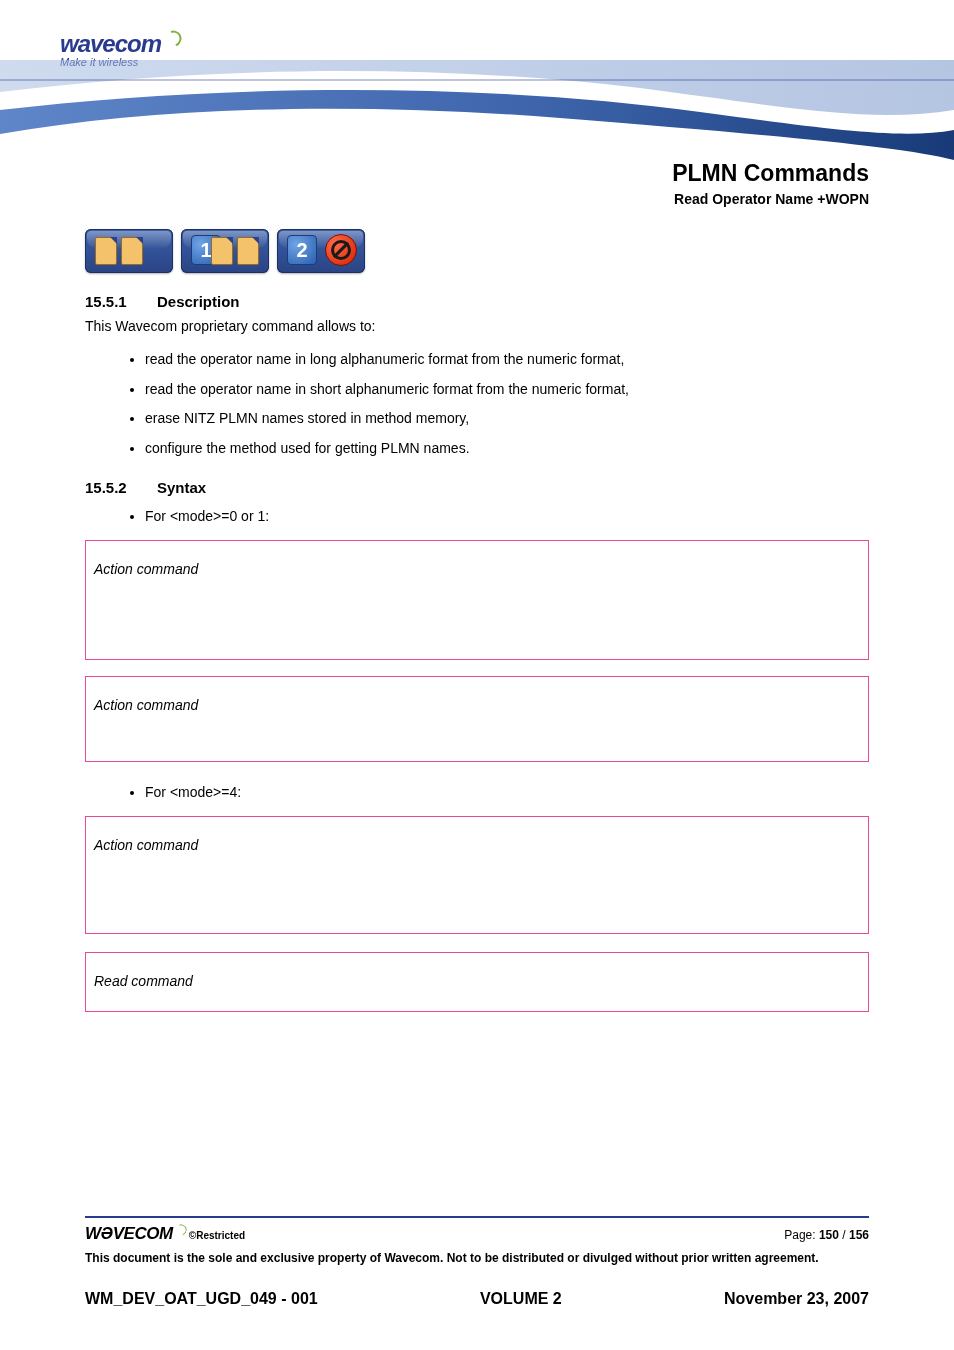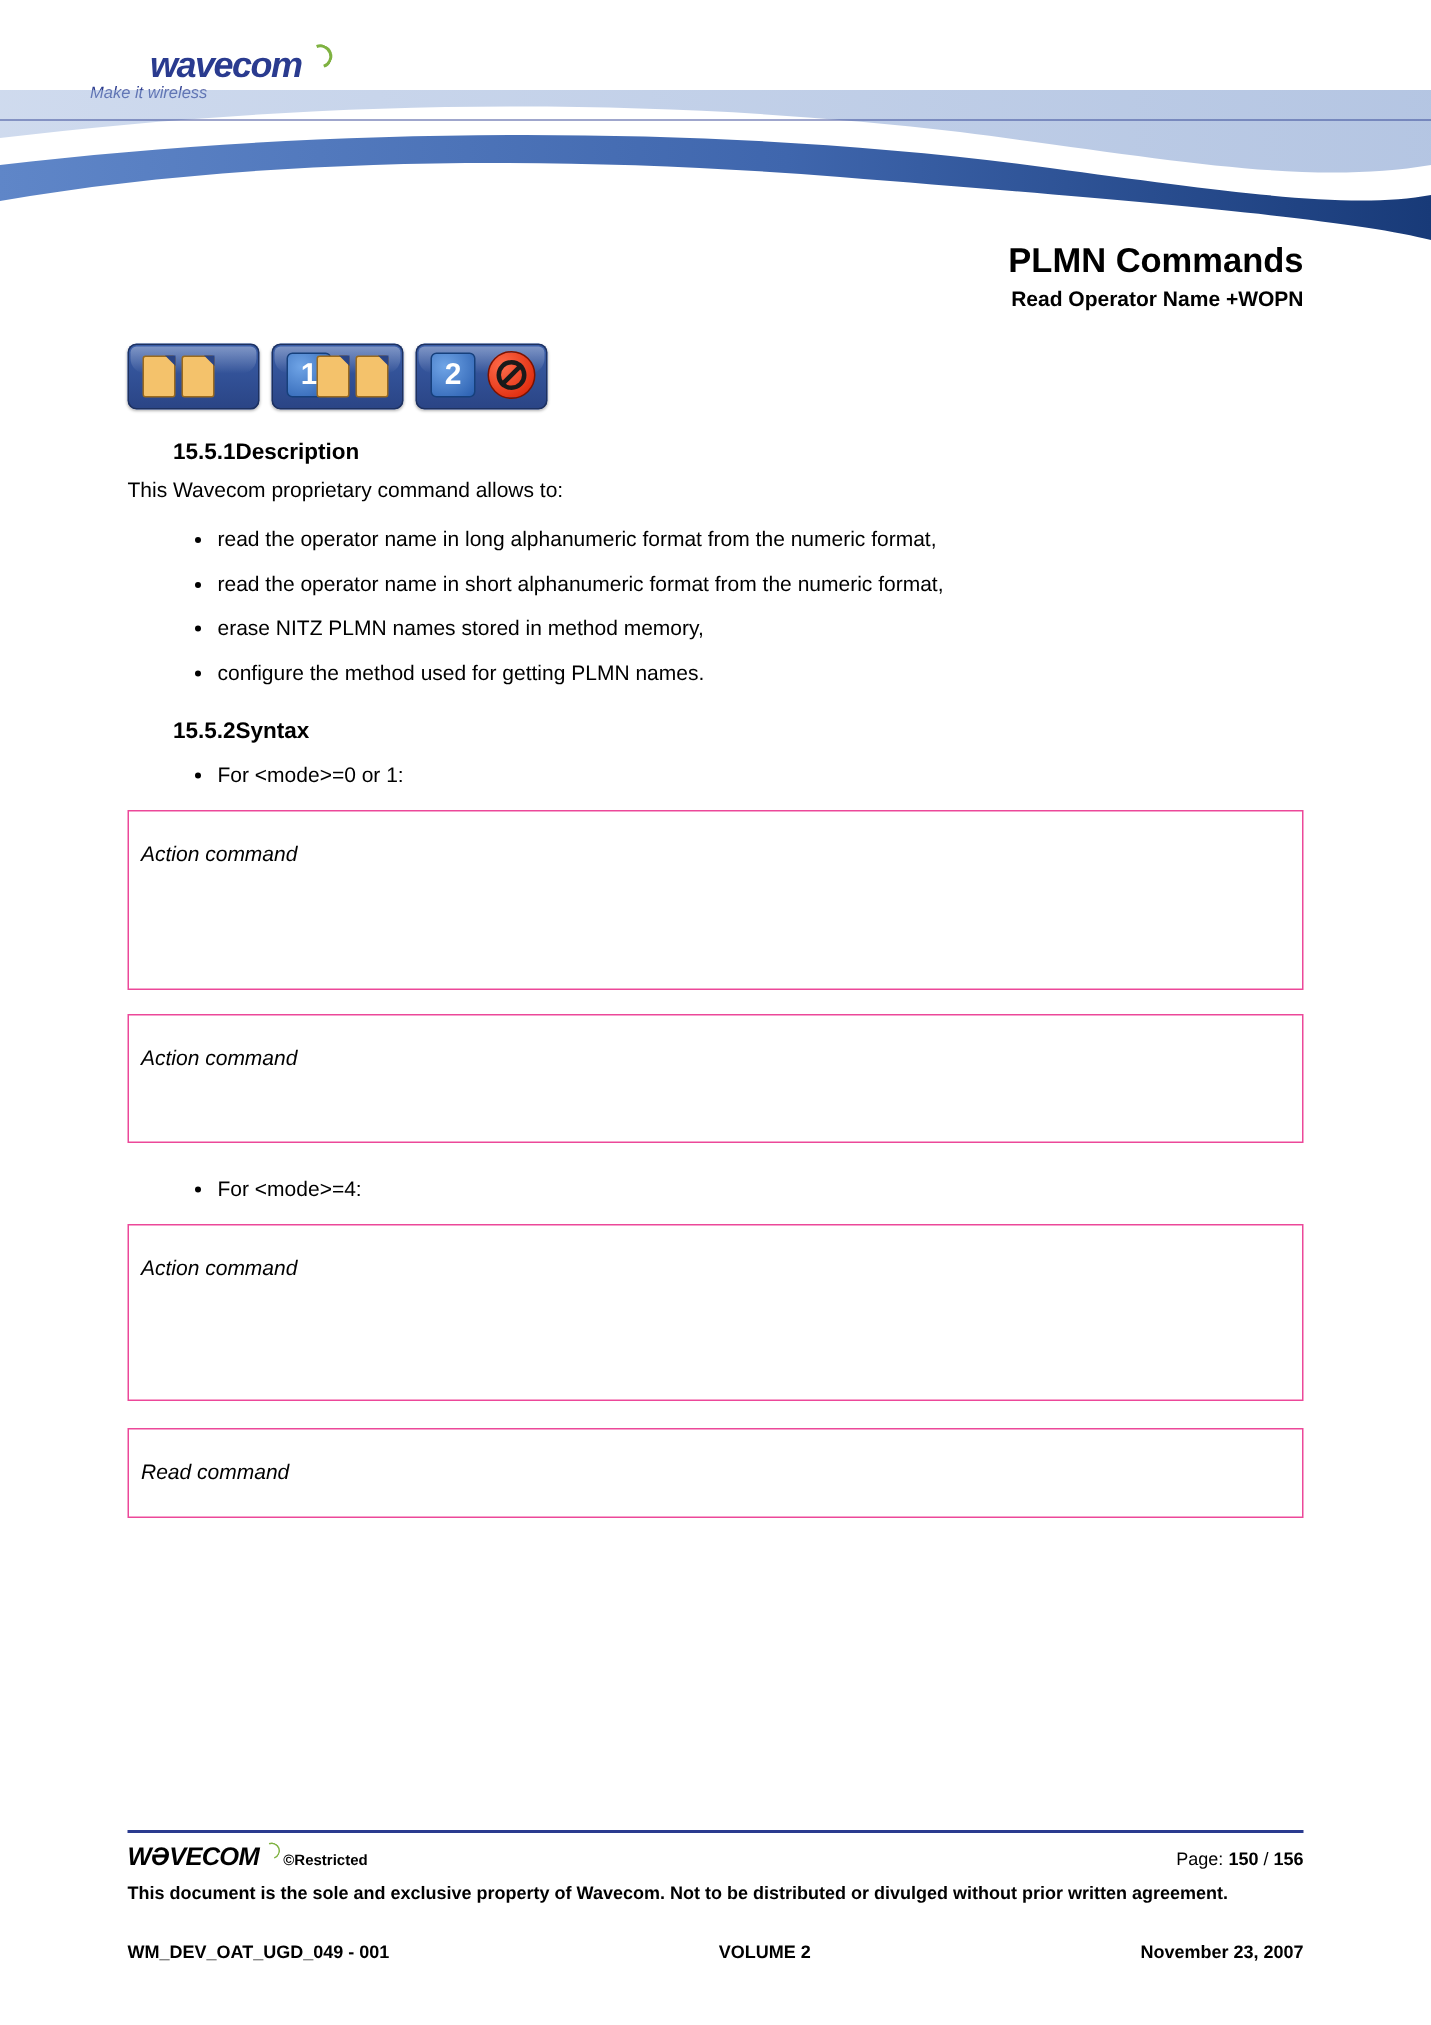--- a/index.html
+++ b/index.html
@@ -23,21 +23,20 @@
     left: 60px;
   }
   .logo-text {
     font-family: Arial, sans-serif;
     font-weight: 900;
     font-style: italic;
     font-size: 24px;
     letter-spacing: -1px;
     color: #2a3b8f;
     position: relative;
-    margin-left: 40px;
   }
   .logo-swirl {
     display: inline-block;
     width: 16px; height: 16px;
     border: 2px solid #7fb241;
     border-radius: 50%;
     border-left-color: transparent;
     border-bottom-color: transparent;
     transform: rotate(25deg) translateY(-6px);
     margin-left: 2px;
@@ -161,21 +160,21 @@
     background: #1a1a1a;
     transform: translateY(-50%) rotate(-45deg);
   }
   .subsec {
     font-family: Arial, sans-serif;
     font-weight: 900;
     font-size: 15px;
     margin-top: 16px;
     margin-bottom: 6px;
   }
-  .subsec .num { display:inline-block; width:72px;text-align:right; }
+  .subsec .num { display:inline-block; width:72px; }
   .body-text {
     font-family: Verdana, Arial, sans-serif;
     font-size: 14px;
     line-height: 1.5;
   }
   ul.bullets {
     list-style: disc;
     margin: 8px 0 8px 60px;
   }
   ul.bullets li {
@@ -245,21 +244,21 @@
     font-size: 12px;
     font-weight: bold;
     margin-top: 6px;
     line-height: 1.35;
   }
   .footer-bottom {
     display: flex;
     justify-content: space-between;
     margin-top: 24px;
     font-family: Verdana, Arial, sans-serif;
-    font-size: 12px;
+    font-size: 16px;
     font-weight: bold;
   }
 </style>
 </head>
 <body>
 
 <div class="page-header">
   <div class="logo-block">
     <div class="logo-text">
       <span>wavecom</span><span class="logo-swirl"></span>

